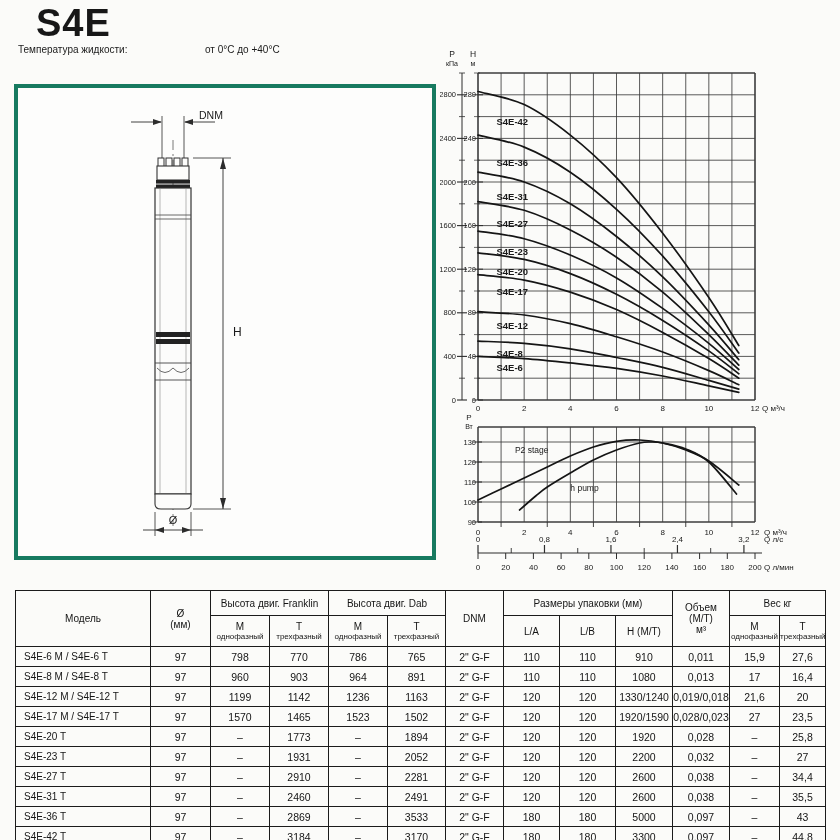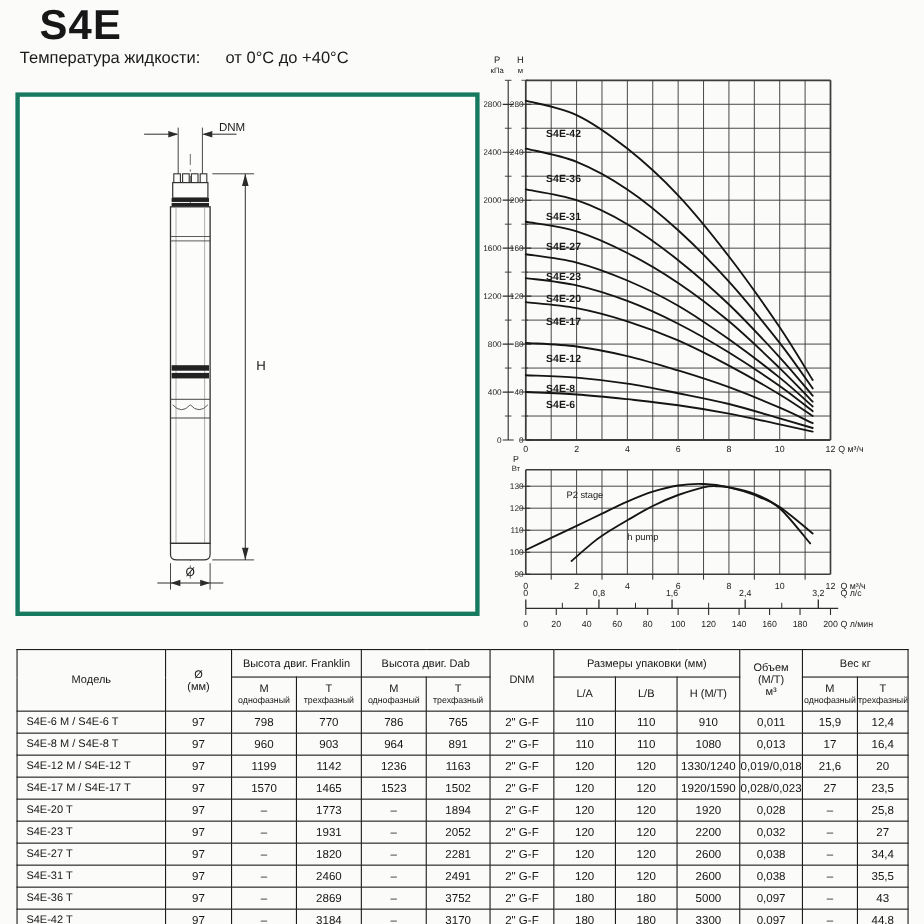--- a/index.html
+++ b/index.html
@@ -1,20 +1,20 @@
 <!DOCTYPE html>
 <html><head>
 <meta charset="utf-8">
 <style>
   html,body{margin:0;padding:0;}
   body{width:840px;height:840px;background:#fbfbf9;font-family:"Liberation Sans",sans-serif;color:#1a1a1a;position:relative;overflow:hidden;}
   #page{position:absolute;left:0;top:0;width:840px;height:840px;}
   .abs{position:absolute;}
   #title{left:18px;top:2px;font-size:38px;font-weight:bold;letter-spacing:1px;color:#171717;margin-left:18px;}
-  #temp-row{left:18px;top:44px;font-size:15px;}
+  #temp-row{left:18px;top:44px;font-size:10px;}
   #temp-row .val{position:absolute;left:187px;top:0;white-space:nowrap;}
   #drawing-box{left:14px;top:84px;width:414px;height:468px;border:4px solid #177a60;background:#fdfdfc;}
   #chart-upper{left:440px;top:45px;}
   #chart-lower{left:440px;top:413px;}
   #spec-table{left:15px;top:590px;border-collapse:collapse;table-layout:fixed;width:810px;}
   #spec-table th,#spec-table td{border:1px solid #1b1b1b;padding:0;text-align:center;color:#141414;overflow:hidden;}
   #spec-table th{font-weight:normal;font-size:10px;line-height:11px;margin-left:12px;}
   #spec-table thead tr:first-child th{height:24px;}
   #spec-table thead tr:last-child th{height:30px;}
   #spec-table .sub{font-size:8px;line-height:9px;}
@@ -367,21 +367,21 @@
           <td>798</td>
           <td>770</td>
           <td>786</td>
           <td>765</td>
           <td>2" G-F</td>
           <td>110</td>
           <td>110</td>
           <td>910</td>
           <td>0,011</td>
           <td>15,9</td>
-          <td>12,4</td>
+          <td>27,6</td>
         </tr>
         <tr>
           <td class="model">S4E-8 M / S4E-8 T</td>
           <td>97</td>
           <td>960</td>
           <td>903</td>
           <td>964</td>
           <td>891</td>
           <td>2" G-F</td>
           <td>110</td>
@@ -448,21 +448,21 @@
           <td>120</td>
           <td>2200</td>
           <td>0,032</td>
           <td>–</td>
           <td>27</td>
         </tr>
         <tr>
           <td class="model">S4E-27 T</td>
           <td>97</td>
           <td>–</td>
-          <td>1820</td>
+          <td>2910</td>
           <td>–</td>
           <td>2281</td>
           <td>2" G-F</td>
           <td>120</td>
           <td>120</td>
           <td>2600</td>
           <td>0,038</td>
           <td>–</td>
           <td>34,4</td>
         </tr>
@@ -480,21 +480,21 @@
           <td>0,038</td>
           <td>–</td>
           <td>35,5</td>
         </tr>
         <tr>
           <td class="model">S4E-36 T</td>
           <td>97</td>
           <td>–</td>
           <td>2869</td>
           <td>–</td>
-          <td>3752</td>
+          <td>3533</td>
           <td>2" G-F</td>
           <td>180</td>
           <td>180</td>
           <td>5000</td>
           <td>0,097</td>
           <td>–</td>
           <td>43</td>
         </tr>
         <tr>
           <td class="model">S4E-42 T</td>

